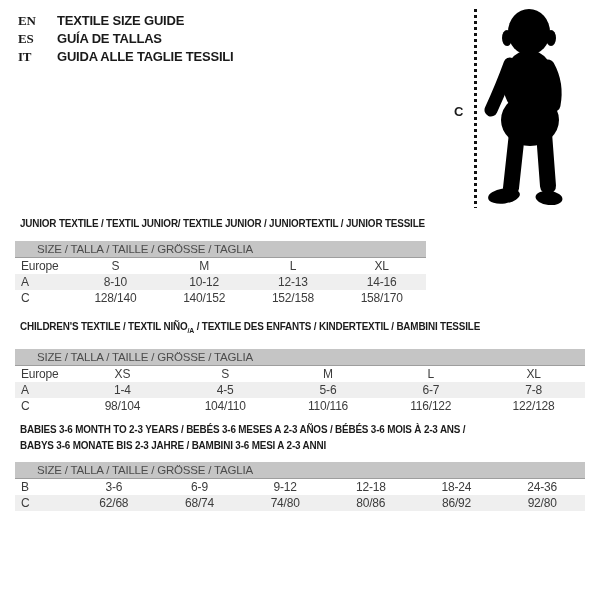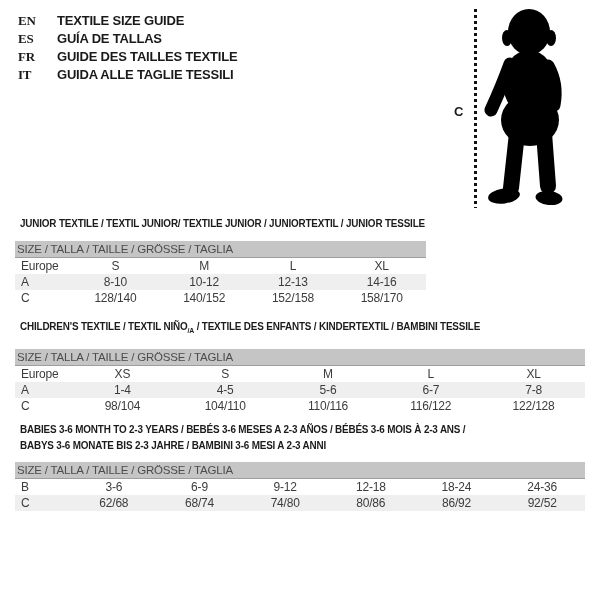--- a/index.html
+++ b/index.html
@@ -32,21 +32,21 @@
   .section-2 { top:318px; width:570px; }
   .section-3 { top:421px; width:570px; }
   .section h2 {
     margin:0 0 0 5px; font-size:11.5px; font-weight:bold; line-height:16px;
     letter-spacing:-0.2px; color:#1b1b1b;
   }
   .section-1 .bar-wrap, .section-2 .bar-wrap { margin-top:10px; }
   .section-3 .bar-wrap { margin-top:9px; }
   .size-bar {
     height:16px; line-height:16px; background:#c5c5c5; color:#4c4c4c;
-    font-size:11.5px; letter-spacing:-0.2px; padding-left:2px;
+    font-size:11.5px; letter-spacing:-0.2px; padding-left:22px;
     border-bottom:1px solid #9e9e9e;
   }
   table { width:100%; border-collapse:collapse; table-layout:fixed; }
   td {
     height:16px; padding:0; text-align:center; font-size:12px;
     color:#3c3c3c; letter-spacing:-0.2px; overflow:hidden;
   }
   td:first-child { width:50px; text-align:left; padding-left:6px; }
   tbody tr:nth-child(2) { background:#efefef; }
 
@@ -62,24 +62,20 @@
 <div class="page">
 
   <div class="lang-block">
     <div class="lang-row">
       <span class="lang-code">EN</span>
       <span class="lang-label">TEXTILE SIZE GUIDE</span>
     </div>
     <div class="lang-row">
       <span class="lang-code">ES</span>
       <span class="lang-label">GUÍA DE TALLAS</span>
-    </div>
-    <div class="lang-row">
-      <span class="lang-code">FR</span>
-      <span class="lang-label">GUIDE DES TAILLES TEXTILE</span>
     </div>
     <div class="lang-row">
       <span class="lang-code">IT</span>
       <span class="lang-label">GUIDA ALLE TAGLIE TESSILI</span>
     </div>
   </div>
 
   <span class="height-marker">C</span>
   <div class="height-line"></div>
   <svg class="baby-svg" width="92" height="206" viewBox="0 0 92 206" aria-hidden="true">
@@ -181,20 +177,20 @@
             <td>18-24</td>
             <td>24-36</td>
           </tr>
           <tr>
             <td>C</td>
             <td>62/68</td>
             <td>68/74</td>
             <td>74/80</td>
             <td>80/86</td>
             <td>86/92</td>
-            <td>92/52</td>
+            <td>92/80</td>
           </tr>
         </tbody>
     </table>
   </div>
 
 
 </div>
 
 </body></html>

